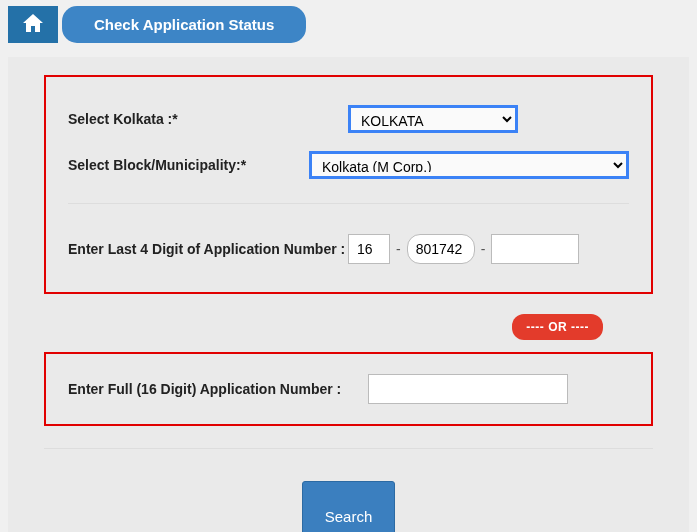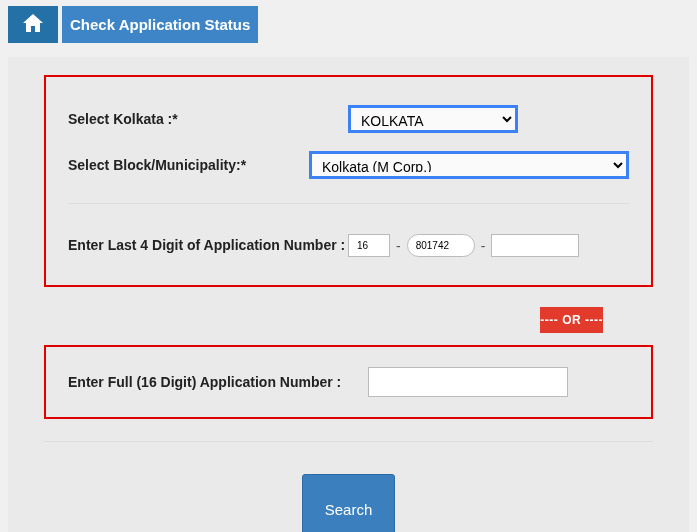--- a/index.html
+++ b/index.html
@@ -22,25 +22,26 @@
     width: 50px;
     display: flex;
     align-items: center;
     justify-content: center;
     margin-right: 4px;
   }
   .home-btn svg { width: 24px; height: 24px; fill: #fff; }
   .title-btn {
     background: #3d85c6;
     color: #fff;
-    padding: 10px 8px;
+    padding: 10px 32px;
     font-weight: bold;
     font-size: 15px;
     display: flex;
     align-items: center;
+    border-radius: 15px;
   }
   .page {
     margin: 14px 8px 20px 8px;
     background: #eaeaea;
     padding: 18px 36px 26px 36px;
   }
   .red-box {
     border: 2px solid #e10000;
     padding: 28px 22px 22px 22px;
     background: #eaeaea;
@@ -72,41 +73,42 @@
     margin: 24px 0 30px 0;
   }
   .num-part {
     display: flex;
     align-items: center;
     gap: 6px;
   }
   .num-part input {
     border: 1px solid #bbb;
     padding: 6px 8px;
-    font-size: 10px;
-    height: 23px;
+    font-size: 14px;
+    height: 30px;
     background: #fff;
   }
   .inp-2 { width: 42px; }
   .inp-6 { width: 68px; border-radius: 13px; }
   .inp-8 { width: 88px; }
   .dash { color: #555; }
   .or-row {
     display: flex;
     justify-content: flex-end;
     margin: 20px 0 12px 0;
     padding-right: 50px;
   }
   .or-badge {
     background: #e33b2b;
     color: #fff;
     font-weight: bold;
     font-size: 12px;
-    padding: 6px 0;
+    padding: 6px 14px;
     letter-spacing: 0.5px;
+    border-radius: 12px;
   }
   .full-input {
     border: 1px solid #bbb;
     padding: 6px 8px;
     height: 30px;
     width: 200px;
     background: #fff;
   }
   .search-row {
     text-align: center;

